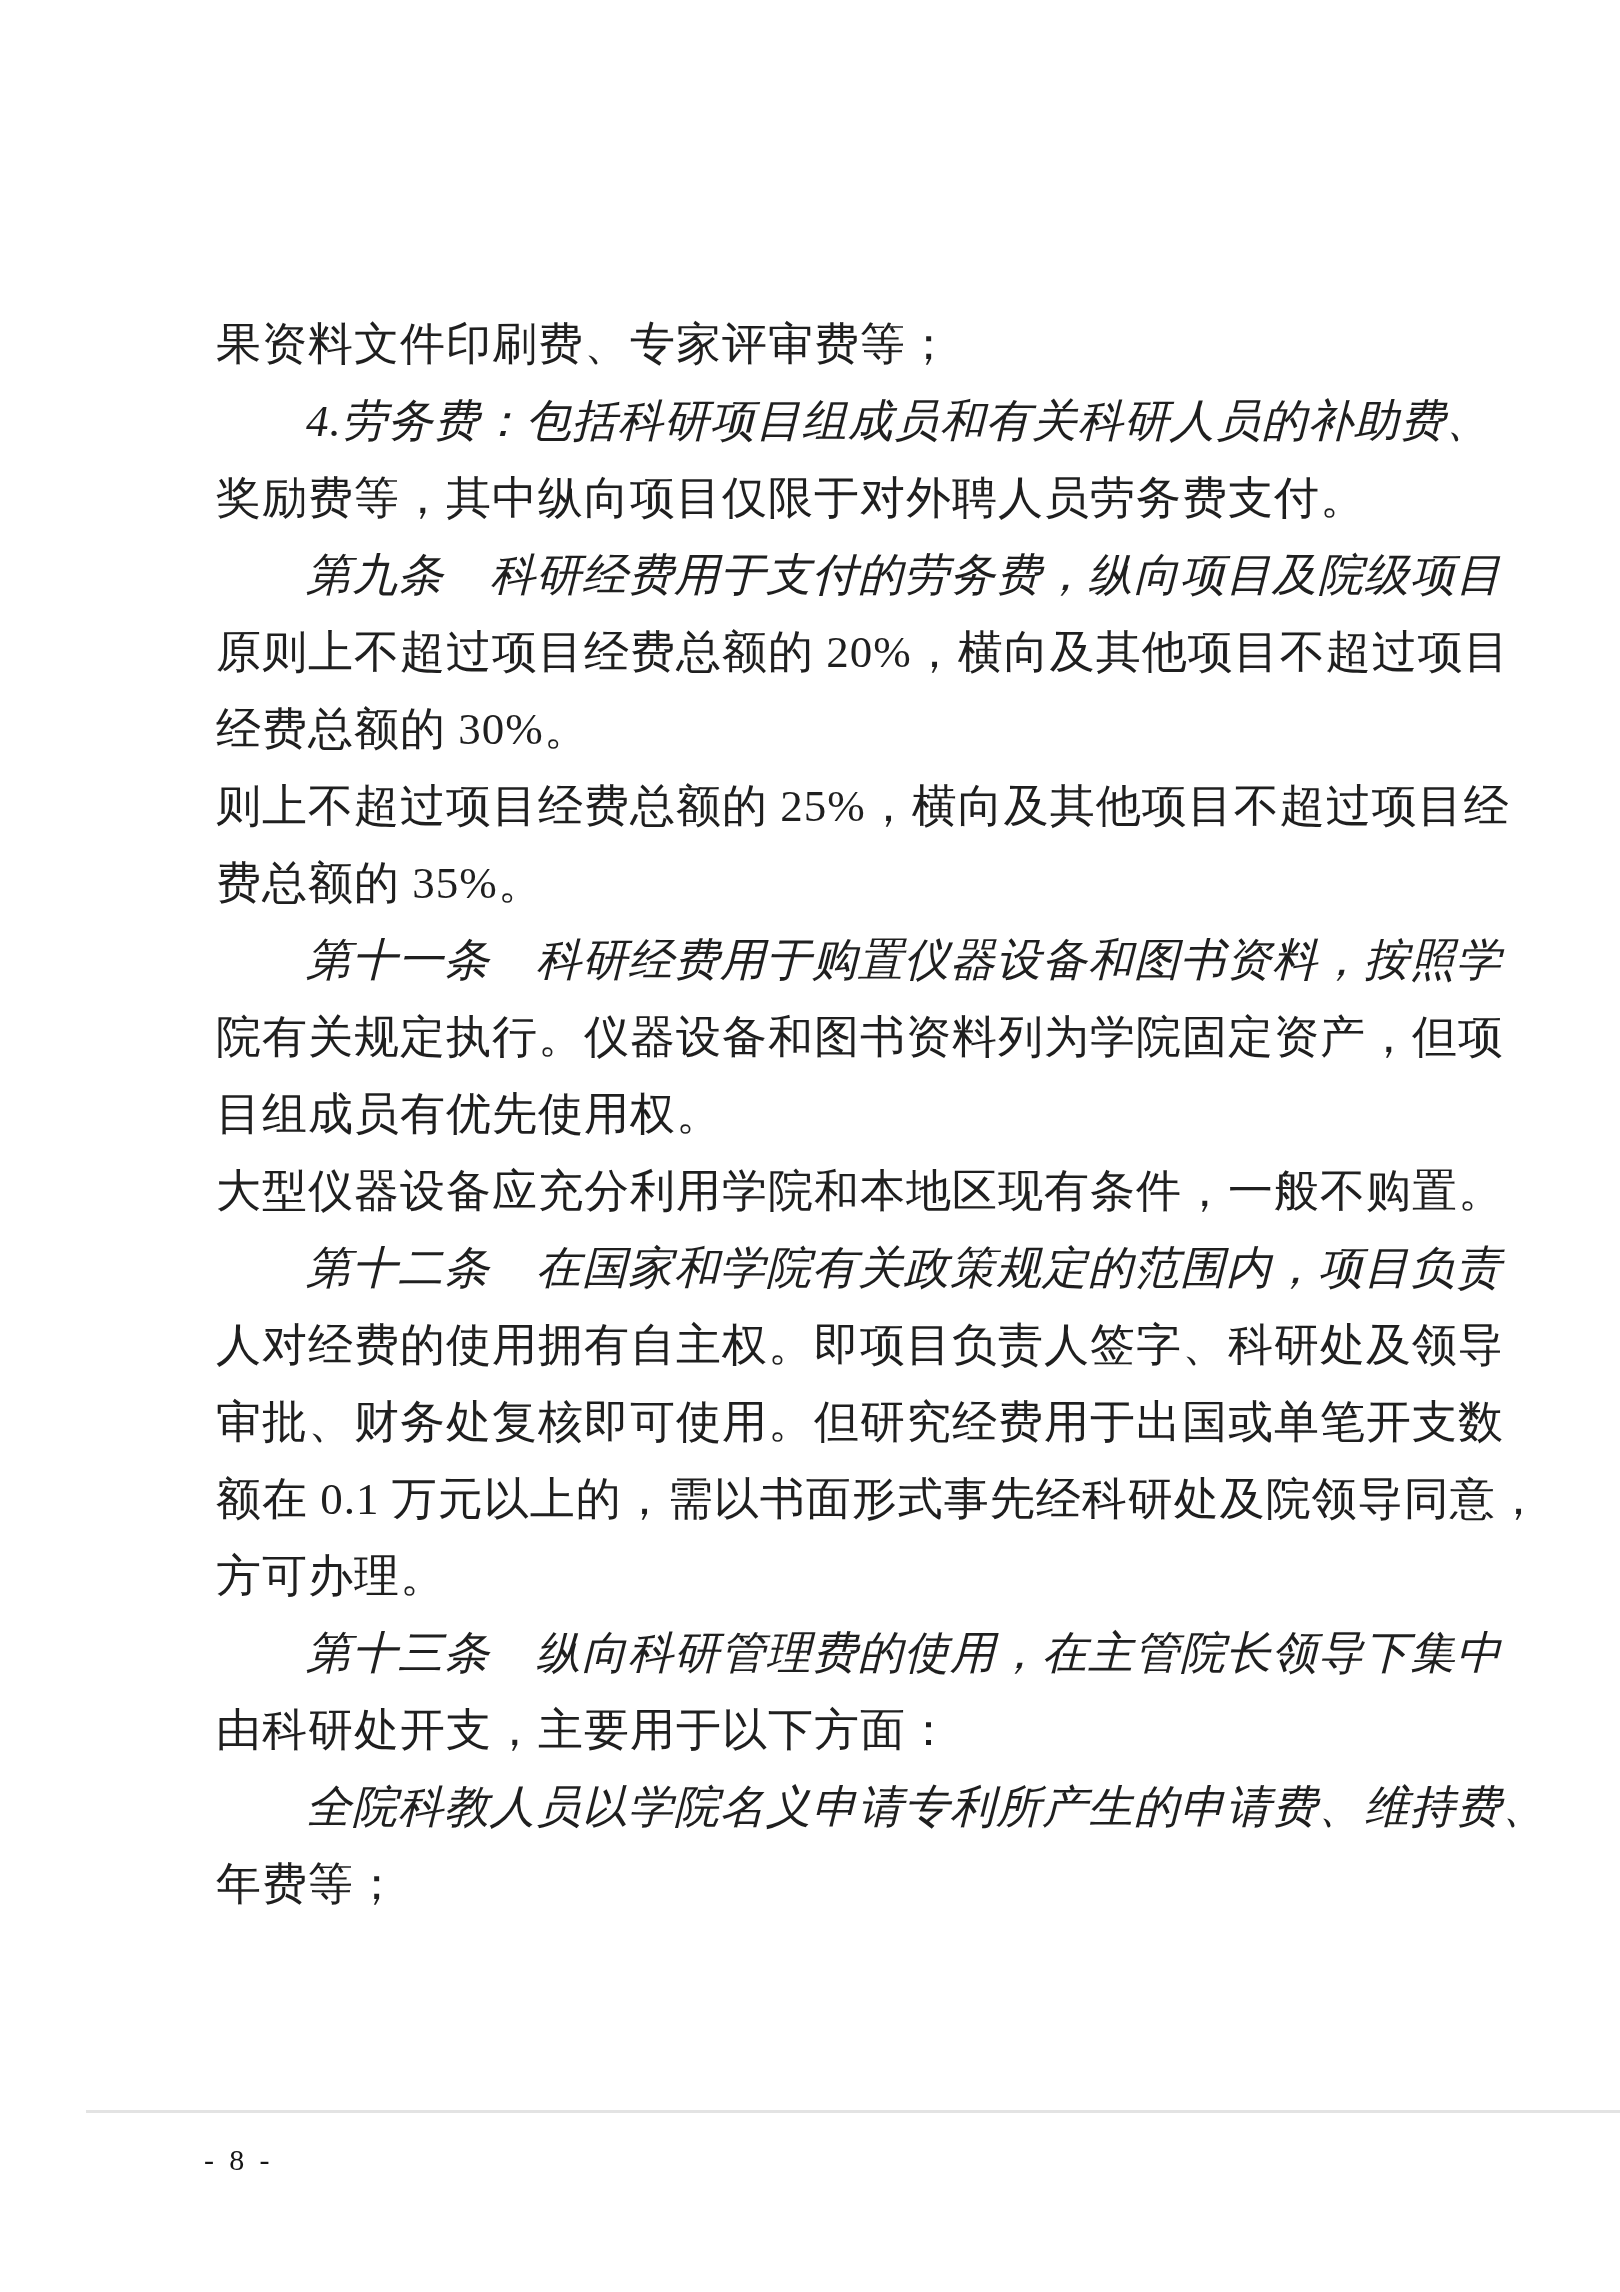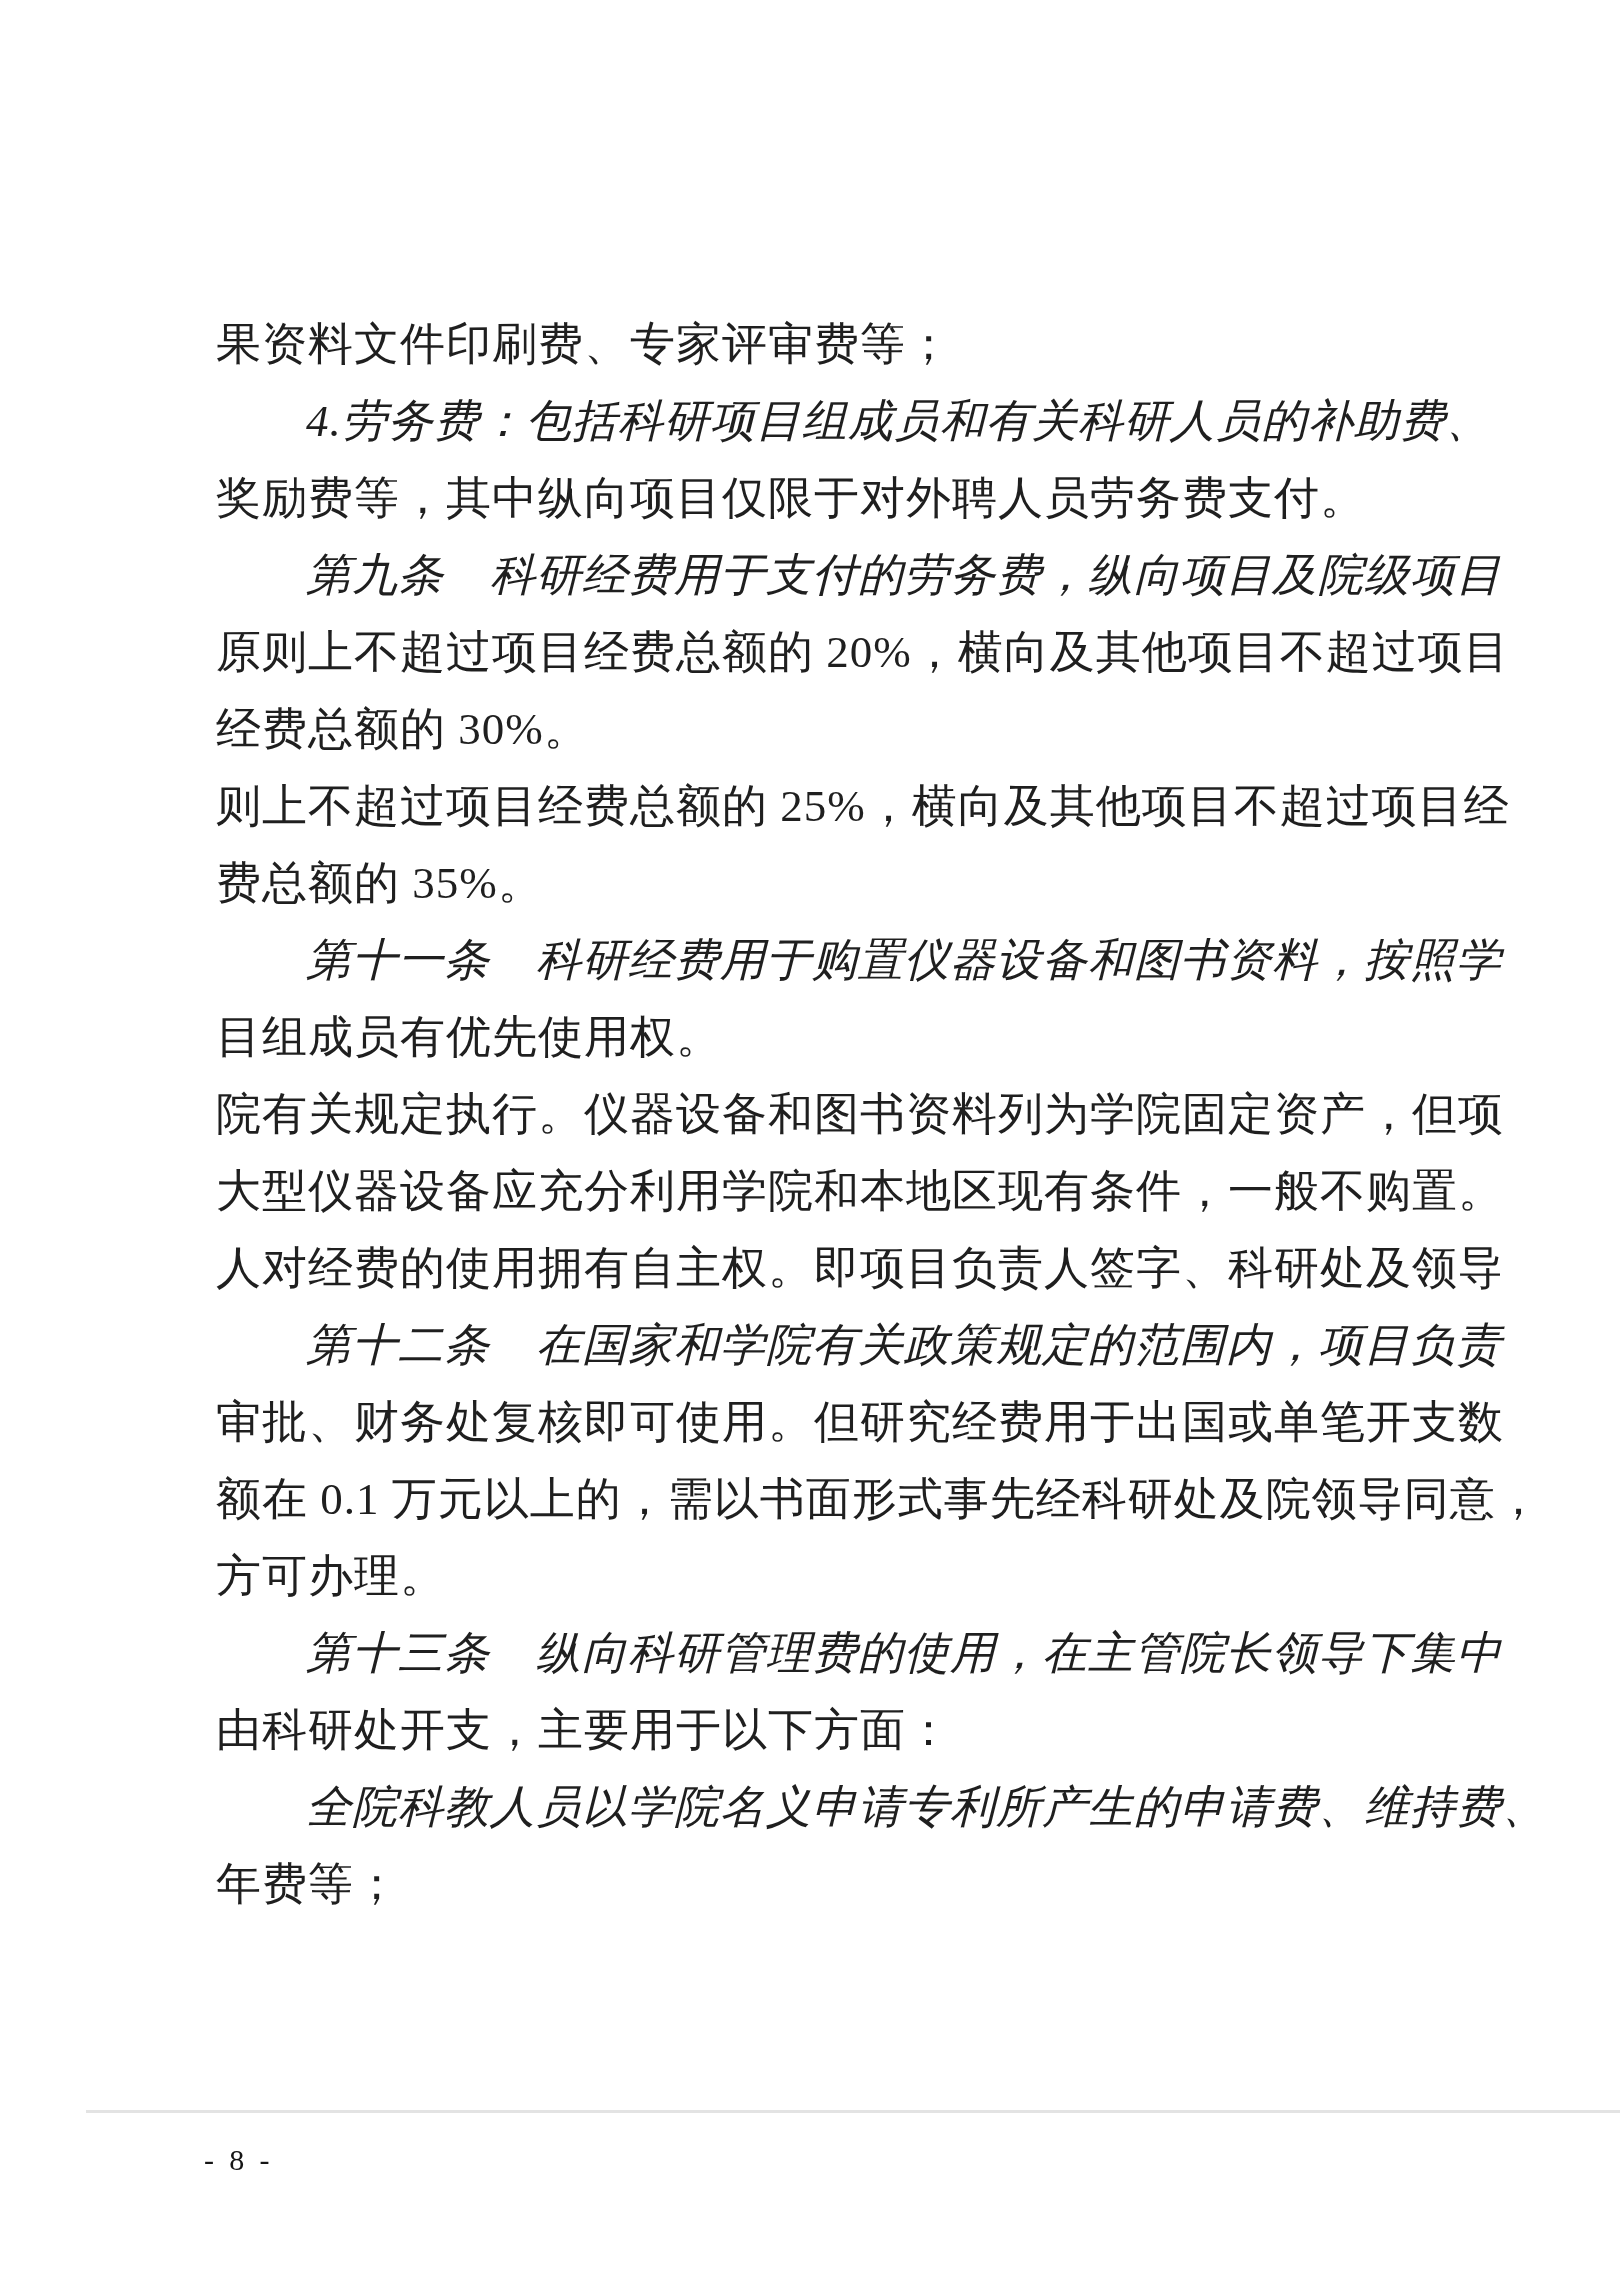--- a/index.html
+++ b/index.html
@@ -58,25 +58,25 @@
   <div class="text-block">
     <div class="line">果资料文件印刷费、专家评审费等；</div>
     <div class="line indent">4.劳务费：包括科研项目组成员和有关科研人员的补助费、</div>
     <div class="line">奖励费等，其中纵向项目仅限于对外聘人员劳务费支付。</div>
     <div class="line indent">第九条　科研经费用于支付的劳务费，纵向项目及院级项目</div>
     <div class="line">原则上不超过项目经费总额的 20%，横向及其他项目不超过项目</div>
     <div class="line">经费总额的 30%。</div>
     <div class="line">则上不超过项目经费总额的 25%，横向及其他项目不超过项目经</div>
     <div class="line">费总额的 35%。</div>
     <div class="line indent">第十一条　科研经费用于购置仪器设备和图书资料，按照学</div>
+    <div class="line">院有关规定执行。仪器设备和图书资料列为学院固定资产，但项</div>
     <div class="line">目组成员有优先使用权。</div>
-    <div class="line">院有关规定执行。仪器设备和图书资料列为学院固定资产，但项</div>
     <div class="line">大型仪器设备应充分利用学院和本地区现有条件，一般不购置。</div>
+    <div class="line indent">第十二条　在国家和学院有关政策规定的范围内，项目负责</div>
     <div class="line">人对经费的使用拥有自主权。即项目负责人签字、科研处及领导</div>
-    <div class="line indent">第十二条　在国家和学院有关政策规定的范围内，项目负责</div>
     <div class="line">审批、财务处复核即可使用。但研究经费用于出国或单笔开支数</div>
     <div class="line">额在 0.1 万元以上的，需以书面形式事先经科研处及院领导同意，</div>
     <div class="line">方可办理。</div>
     <div class="line indent">第十三条　纵向科研管理费的使用，在主管院长领导下集中</div>
     <div class="line">由科研处开支，主要用于以下方面：</div>
     <div class="line indent">全院科教人员以学院名义申请专利所产生的申请费、维持费、</div>
     <div class="line">年费等；</div>
   </div>
 
   <div class="scan-rule"></div>

